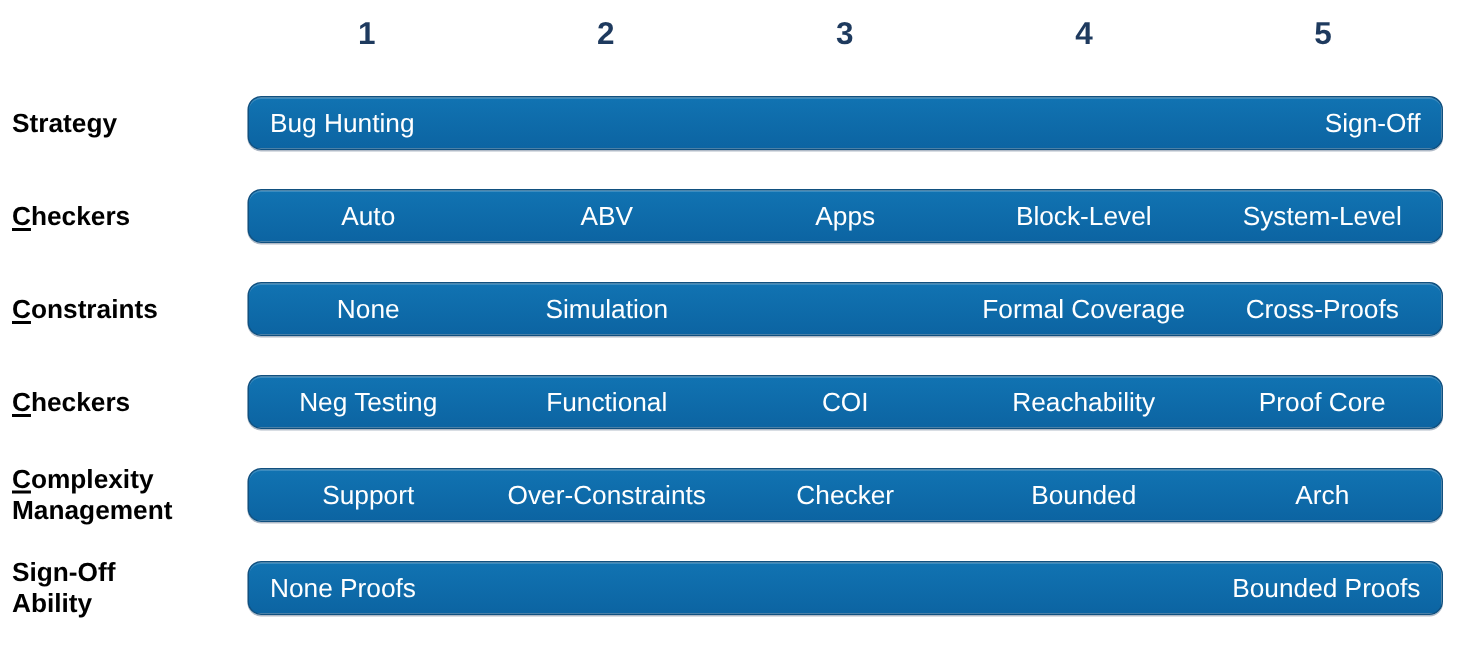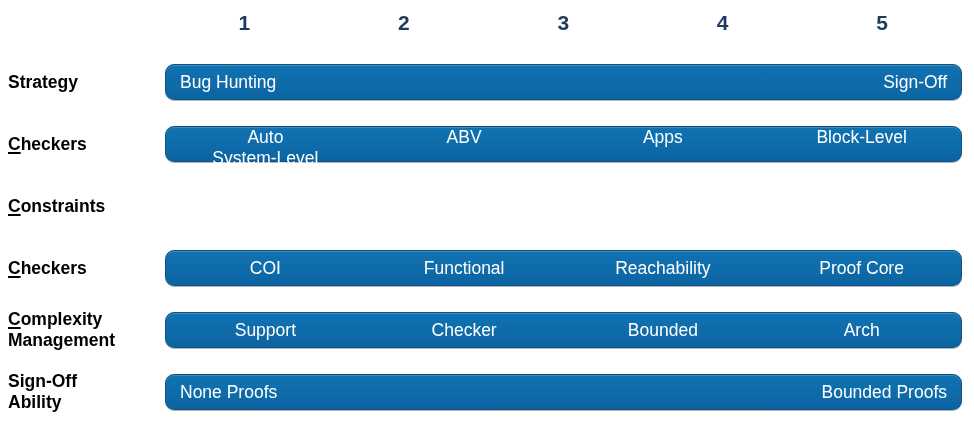--- a/index.html
+++ b/index.html
@@ -59,21 +59,21 @@
     border-radius: 9px;
     background: linear-gradient(180deg, var(--bar-top, #1173b2), var(--bar-bottom, #0c64a2));
     border: 1.5px solid var(--bar-border, #11507f);
     box-shadow: inset 0 1px 0 rgba(255,255,255,0.18), 0 1px 0 rgba(30,58,94,0.35);
     color: var(--bar-text, #ffffff);
     font-size: 17.5px;
     align-items: center;
   }
   .bar.grid {
     display: grid;
-    grid-template-columns: repeat(4, 1fr);
+    grid-template-columns: repeat(5, 1fr);
   }
   .bar.ends {
     display: flex;
     justify-content: space-between;
     padding: 16px 14px;
   }
   .cell {
     text-align: center;
     white-space: nowrap;
     overflow: visible;
@@ -113,39 +113,48 @@
           <span class="cell">ABV</span>
           <span class="cell">Apps</span>
           <span class="cell">Block-Level</span>
           <span class="cell">System-Level</span>
         </div>
       </div>
       <div class="row">
         <div class="row-label">
           <div><span class="u">C</span><span>onstraints</span></div>
         </div>
+        <div class="bar grid">
+          <span class="cell">None</span>
+          <span class="cell">Simulation</span>
+          <span class="cell"></span>
+          <span class="cell">Formal Coverage</span>
+          <span class="cell">Cross-Proofs</span>
+        </div>
       </div>
       <div class="row">
         <div class="row-label">
           <div><span class="u">C</span><span>heckers</span></div>
         </div>
         <div class="bar grid">
+          <span class="cell">Neg Testing</span>
+          <span class="cell">Functional</span>
           <span class="cell">COI</span>
-          <span class="cell">Functional</span>
           <span class="cell">Reachability</span>
           <span class="cell">Proof Core</span>
         </div>
       </div>
       <div class="row">
         <div class="row-label">
           <div><span class="u">C</span><span>omplexity</span></div>
           <div>Management</div>
         </div>
         <div class="bar grid">
           <span class="cell">Support</span>
+          <span class="cell">Over-Constraints</span>
           <span class="cell">Checker</span>
           <span class="cell">Bounded</span>
           <span class="cell">Arch</span>
         </div>
       </div>
       <div class="row">
         <div class="row-label">
           <div><span class="u"></span><span>Sign-Off</span></div>
           <div>Ability</div>
         </div>

